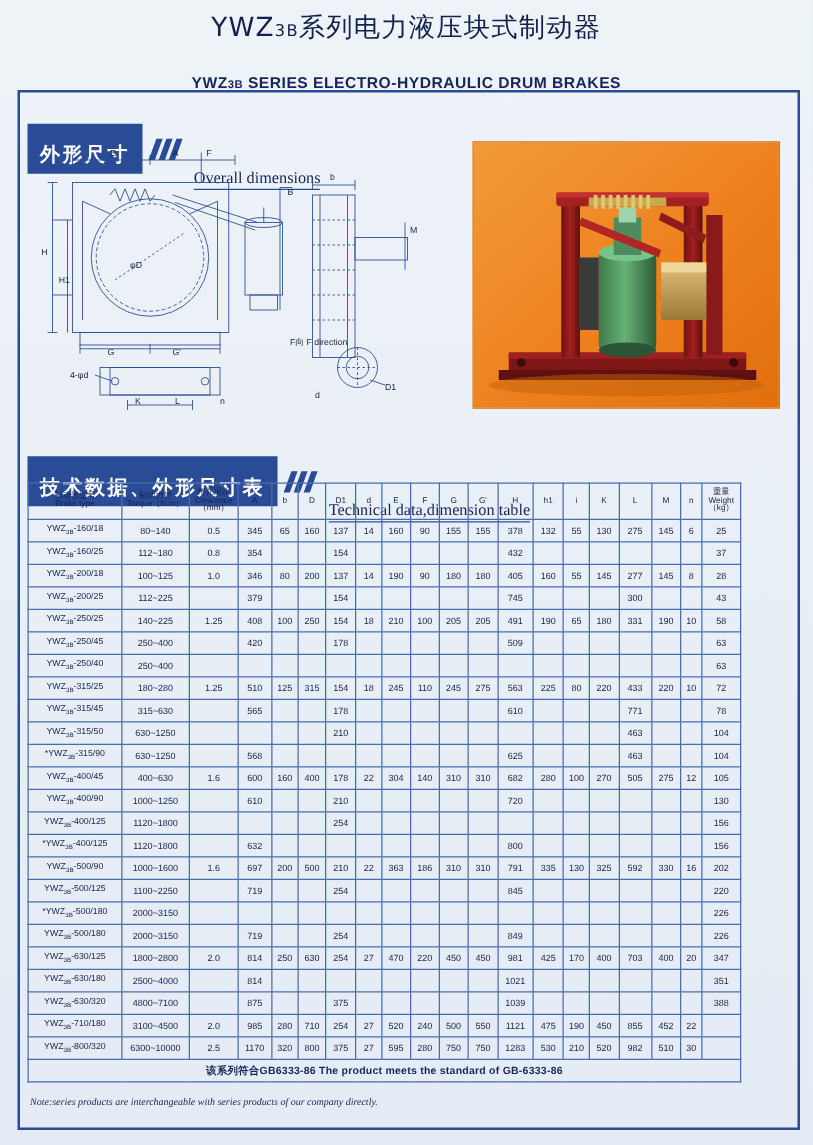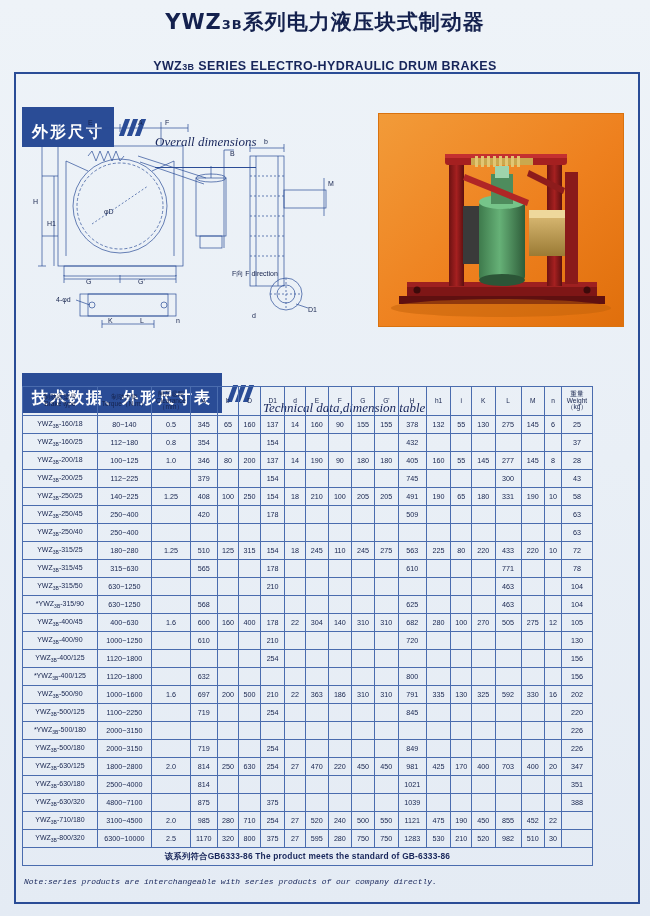--- a/index.html
+++ b/index.html
@@ -13,21 +13,21 @@
   }
   .page{
     position:absolute;inset:0;
     background:linear-gradient(180deg,#eef3f8 0%,#e4ebf4 100%);
   }
 
   
   .title-block{text-align:center;padding-top:8px;}
   .title-cn{
     font-family:"DejaVu Sans", sans-serif;
-    font-size:21px;font-weight:bold;color:#14214e;letter-spacing:1px;
+    font-size:21px;font-weight:normal;color:#14214e;letter-spacing:1px;
   }
   .title-cn .sub{font-size:13px;vertical-align:baseline;}
   .title-en{
     font-size:12.5px;font-weight:bold;color:#17255a;margin-top:23px;letter-spacing:.4px;
   }
   .title-en .sub{font-size:9px;}
 
   
   .frame{
     position:absolute;left:14px;top:72px;width:622px;height:828px;
@@ -44,22 +44,22 @@
     font-family:"DejaVu Sans", sans-serif;
     position:relative;
   }
   .slashes{display:flex;gap:3px;margin-left:2px;}
   .slashes i{
     display:block;width:5px;height:17px;background:#2a4c96;
     transform:skewX(-20deg);
   }
   .sec .en{
     font-family:"Liberation Serif", serif;
-    font-size:13px;color:#17255a;font-style:italic;margin-left:6px;
-    border-bottom:1px solid #2a4c96;padding-bottom:17px;margin-top:48px;
+    font-size:13px;color:#17255a;margin-left:6px;
+    border-bottom:1px solid #2a4c96;padding-bottom:1px;margin-top:48px;
   }
 
   
   .draw{
     position:absolute;left:28px;top:116px;width:330px;height:215px;
   }
   .draw svg{display:block;}
 
   
   .photo{
@@ -92,21 +92,21 @@
   td.bt sub{font-size:5px;}
   .note-row td{
     border:1px solid #4a6cae;height:19px;font-size:8.4px;font-weight:bold;
     color:#17255a;letter-spacing:.2px;
   }
   
   .fnote{
     position:absolute;left:24px;top:876px;width:600px;
     font-size:7.6px;color:#17255a;line-height:1.45;
   }
-  .fnote .en{font-family:Liberation Mono, monospace;font-style:italic;font-size:8px;}
+  .fnote .en{font-family:Liberation Serif, serif;font-style:italic;font-size:8px;}
 </style>
 </head>
 <body>
 
 <div class="page">
 
   <div class="title-block">
     <div class="title-cn">
       <span>YWZ</span><span class="sub">3B</span><span>系列电力液压块式制动器</span>
     </div>

